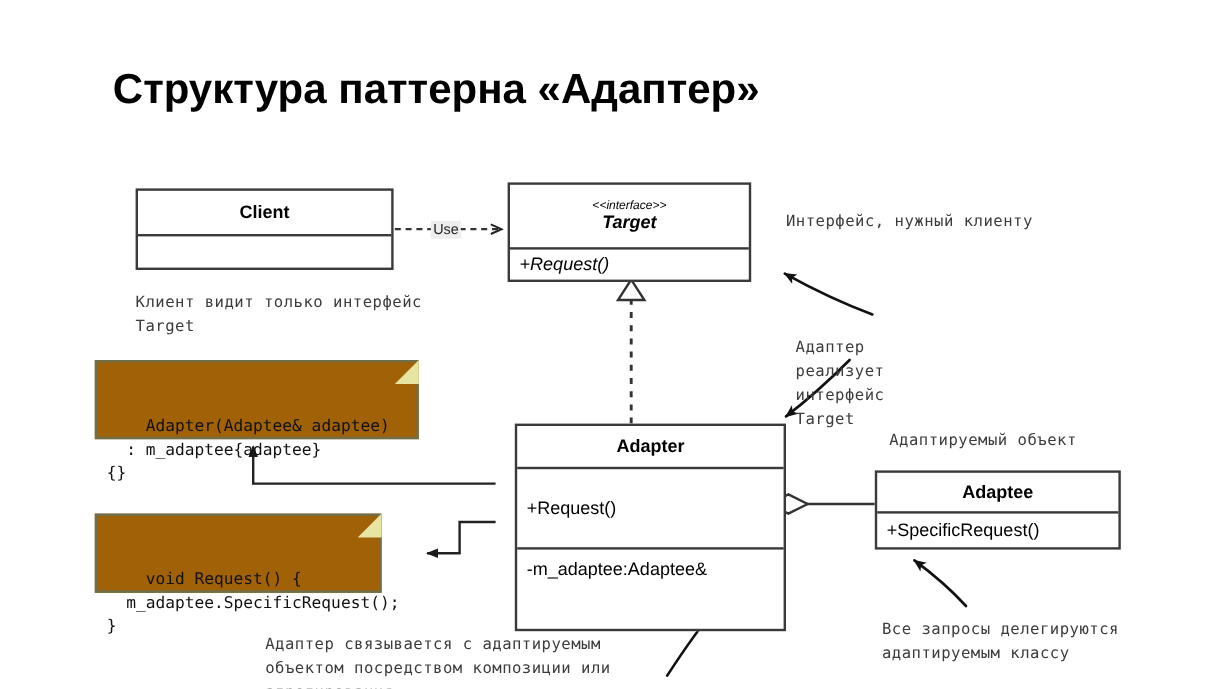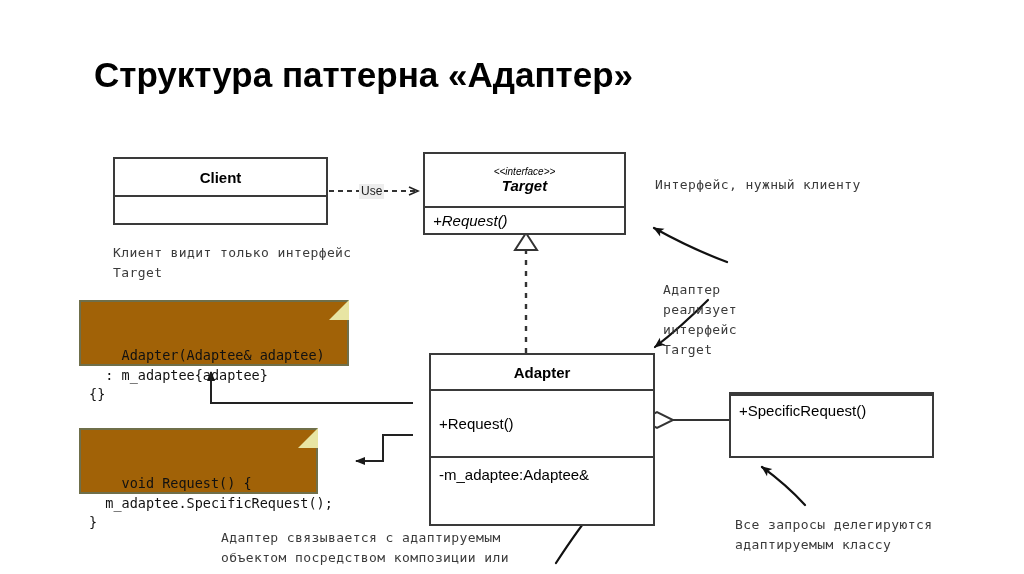--- a/index.html
+++ b/index.html
@@ -240,20 +240,23 @@
     </div>
     <div class="uml-row uml-sep uml-members uml-ops">
       <span>+Request()</span>
     </div>
     <div class="uml-row uml-sep uml-members uml-attrs">
       <span>-m_adaptee:Adaptee&amp;</span>
     </div>
   </div>
 
   <div class="uml-box" id="adaptee-box">
+    <div class="uml-row uml-head">
+      <span>Adaptee</span>
+    </div>
     <div class="uml-row uml-sep uml-members">
       <span>+SpecificRequest()</span>
     </div>
   </div>
 
   <div id="use-label">Use</div>
 
   <div class="note" id="note-ctor">
     <span class="fold"></span>
     <span>Adapter(Adaptee&amp; adaptee)
@@ -271,20 +274,21 @@
   <div class="anno" id="anno-client">Клиент видит только интерфейс
 Target</div>
 
   <div class="anno" id="anno-interface">Интерфейс, нужный клиенту</div>
 
   <div class="anno" id="anno-realizes">Адаптер
 реализует
 интерфейс
 Target</div>
 
+  <div class="anno" id="anno-adaptee">Адаптируемый объект</div>
 
   <div class="anno" id="anno-delegate">Все запросы делегируются
 адаптируемым классу</div>
 
   <div class="anno" id="anno-compose">Адаптер связывается с адаптируемым
 объектом посредством композиции или
 агрегирования</div>
 
 </div>
 

